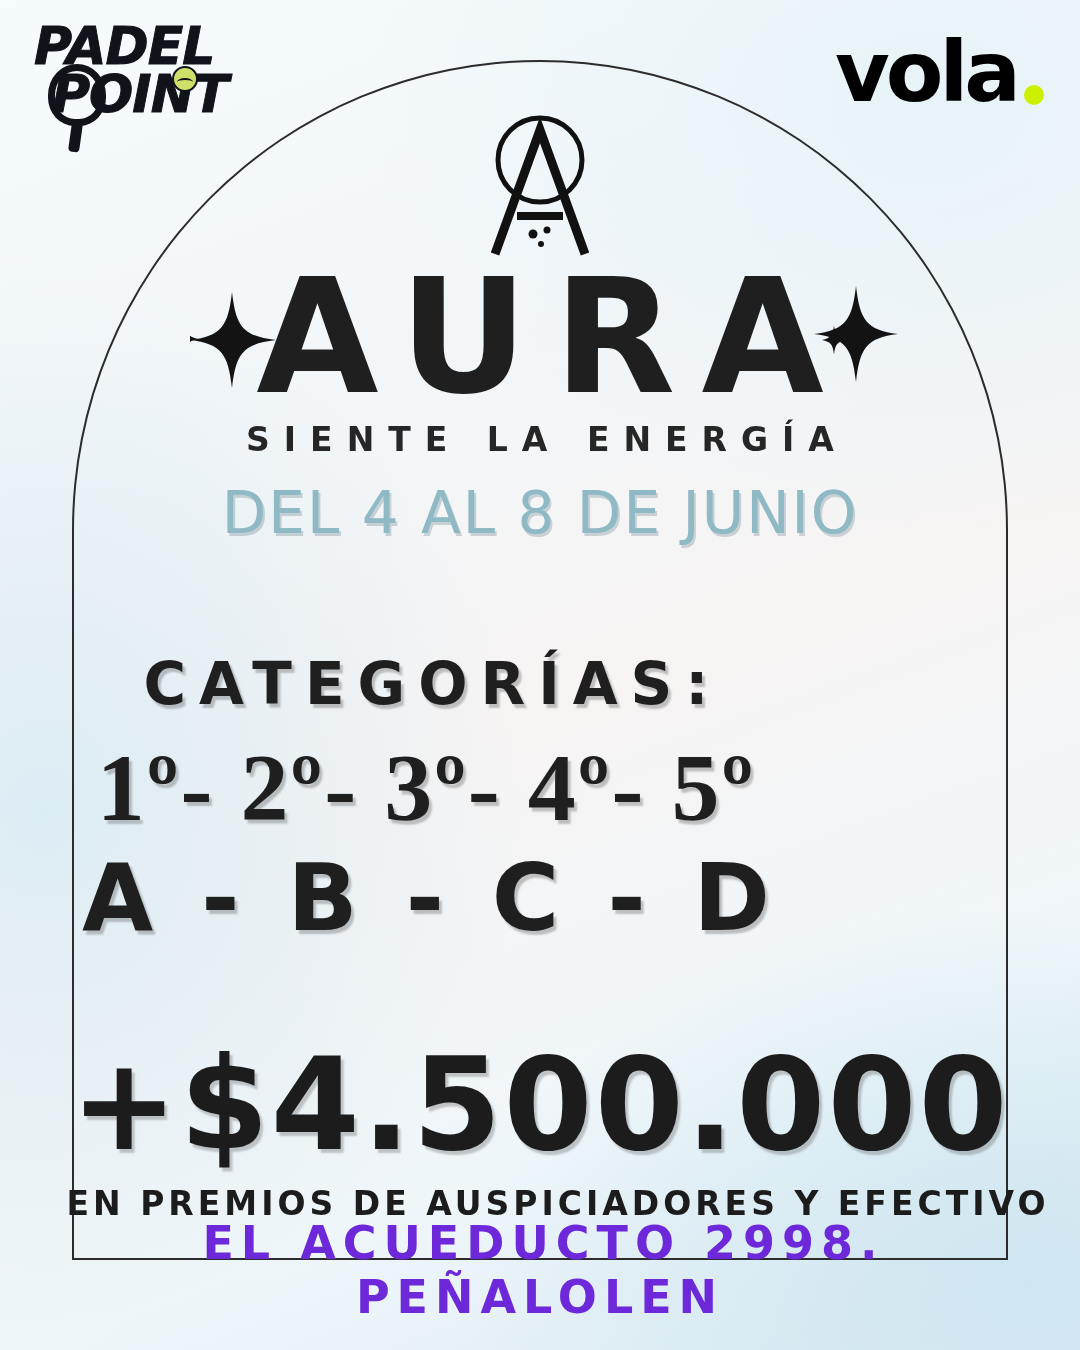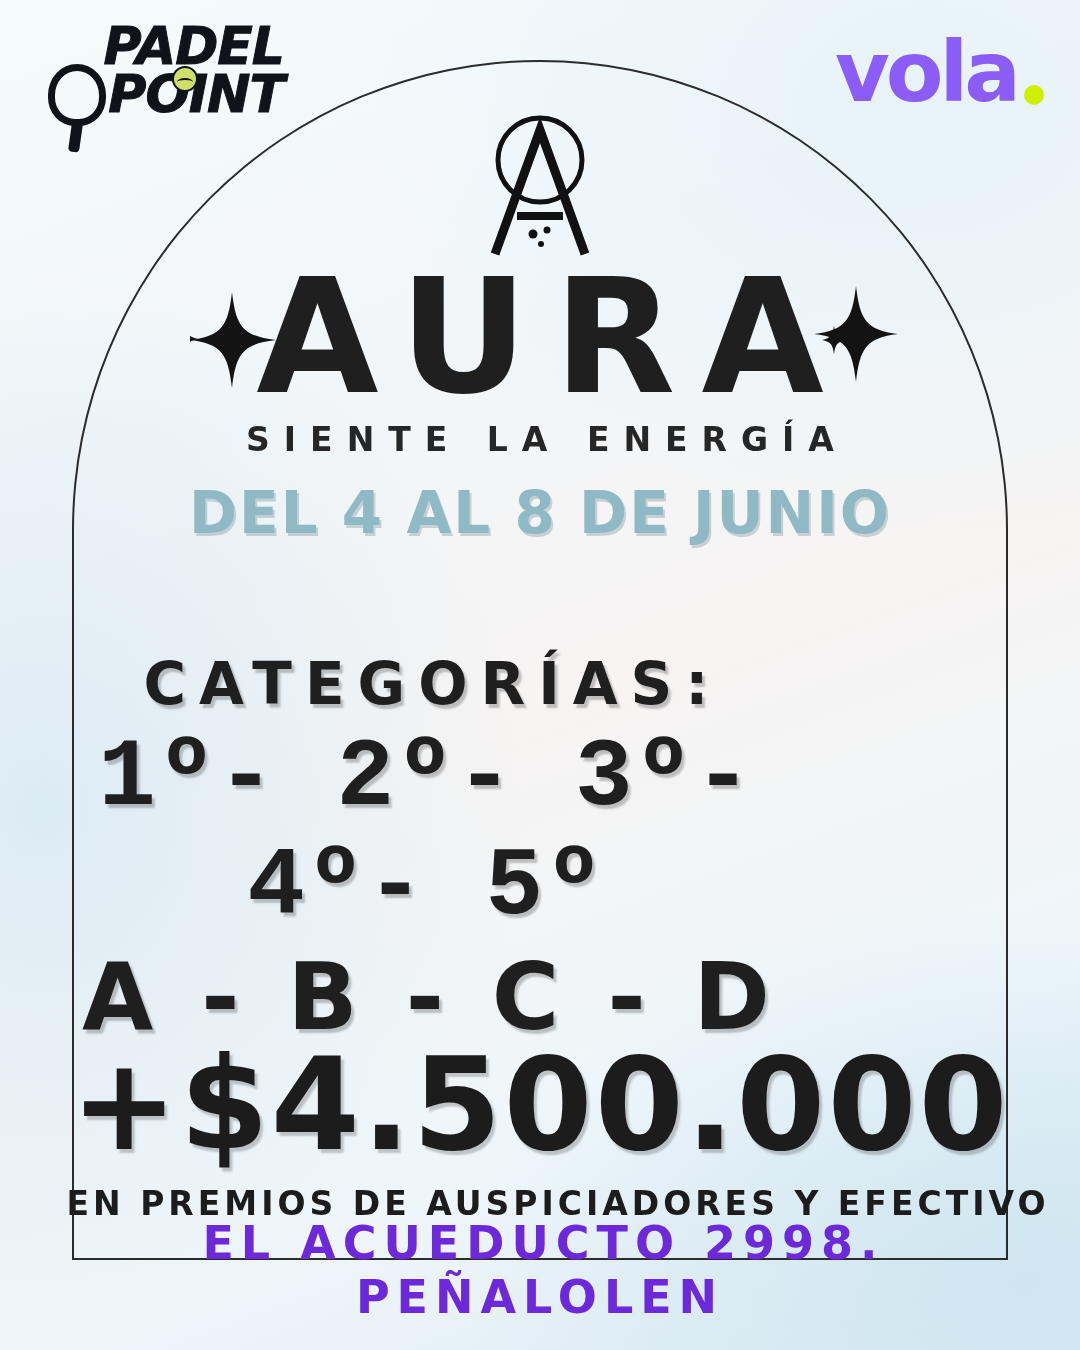--- a/index.html
+++ b/index.html
@@ -44,21 +44,21 @@
     position: absolute;
     left: 0; top: 0;
     width: 250px;
     font-family: "DejaVu Sans", sans-serif;
     font-weight: bold;
     font-style: italic;
     font-size: 52px;
     line-height: 0.93;
     letter-spacing: -1px;
     color: #11131a;
-    text-align: right;
+    text-align: left;
     -webkit-text-stroke: 1px #11131a;
   }
   .brand-left .pp-l2 { padding-left: 18px; }
   .brand-left .racket {
     position: absolute;
     left: 6px;
     top: 42px;
     width: 78px;
     height: 86px;
   }
@@ -103,21 +103,21 @@
     top: 30px;
     display: flex;
     align-items: flex-end;
   }
   .brand-right .vola-word {
     font-family: "DejaVu Sans", sans-serif;
     font-weight: bold;
     font-size: 84px;
     line-height: 1;
     letter-spacing: -4px;
-    color: #8b5cf6;
+    color: #000000;
   }
   .brand-right .vola-dot {
     width: 20px; height: 20px;
     border-radius: 50%;
     background: #cdf000;
     margin-left: 7px;
     margin-bottom: 9px;
   }
 
   
@@ -160,21 +160,21 @@
     font-family: "DejaVu Sans", sans-serif;
     font-weight: bold;
     font-size: 33px;
     letter-spacing: 14px;
     text-indent: 14px;
     color: #262626;
   }
   .dates {
     margin-top: 20px;
     font-family: "DejaVu Sans", sans-serif;
-    font-weight: bold;
+    font-weight: normal;
     font-size: 58px;
     letter-spacing: 2px;
     color: #8fb9c4;
     text-shadow: 2px 3px 0 rgba(70,100,110,0.25);
   }
 
   
   .cats {
     position: absolute;
     left: 0;
@@ -185,22 +185,22 @@
   .cats-label {
     font-family: "DejaVu Sans", sans-serif;
     font-weight: bold;
     font-size: 58px;
     letter-spacing: 13px;
     text-indent: 13px;
     color: #1f1f1f;
     text-shadow: 3px 4px 2px rgba(90,90,90,0.35);
   }
   .cats-line1 {
-    margin-top: 6px;
-    font-family: Liberation Mono, monospace;
+    margin-top: 14px;
+    font-family: Liberation Serif, serif;
     font-weight: bold;
     font-size: 96px;
     letter-spacing: 2px;
     color: #1f1f1f;
     text-shadow: 3px 4px 2px rgba(90,90,90,0.35);
   }
   .cats-line2 {
     margin-top: 2px;
     font-family: "DejaVu Sans", sans-serif;
     font-weight: bold;

